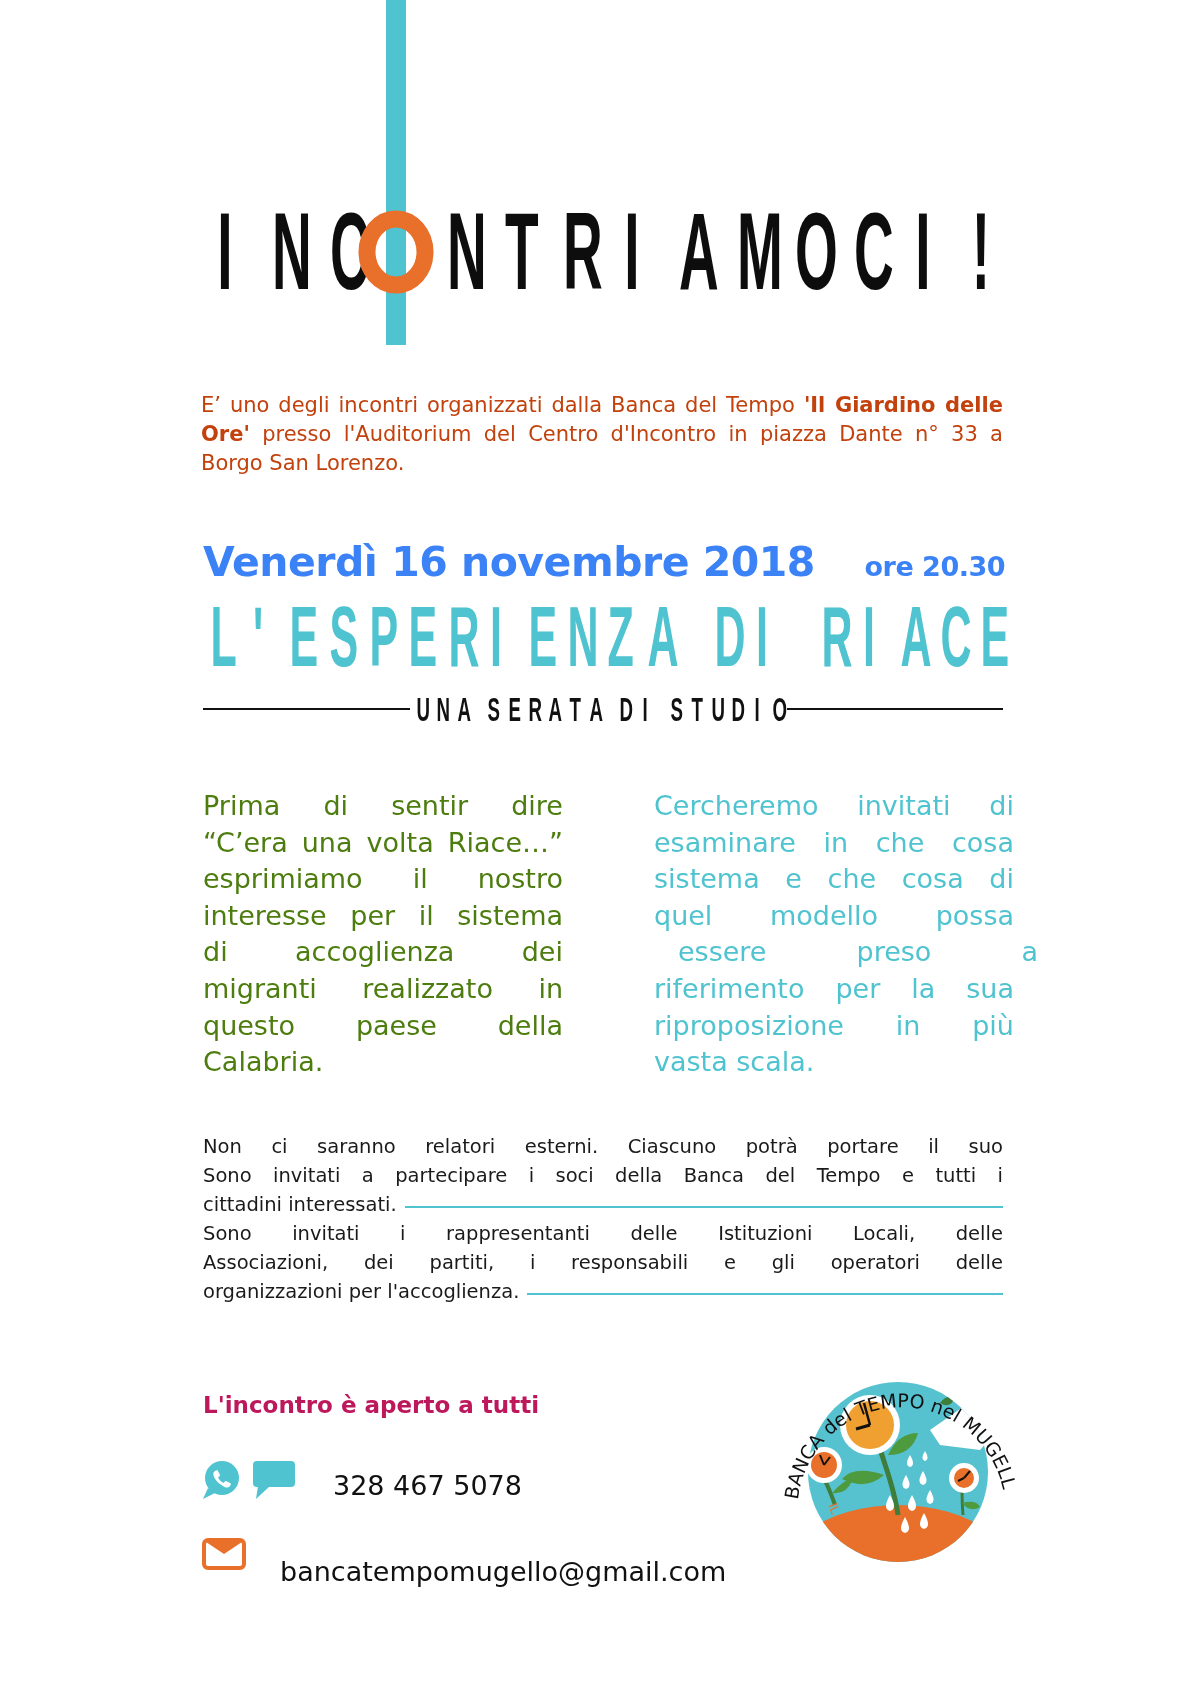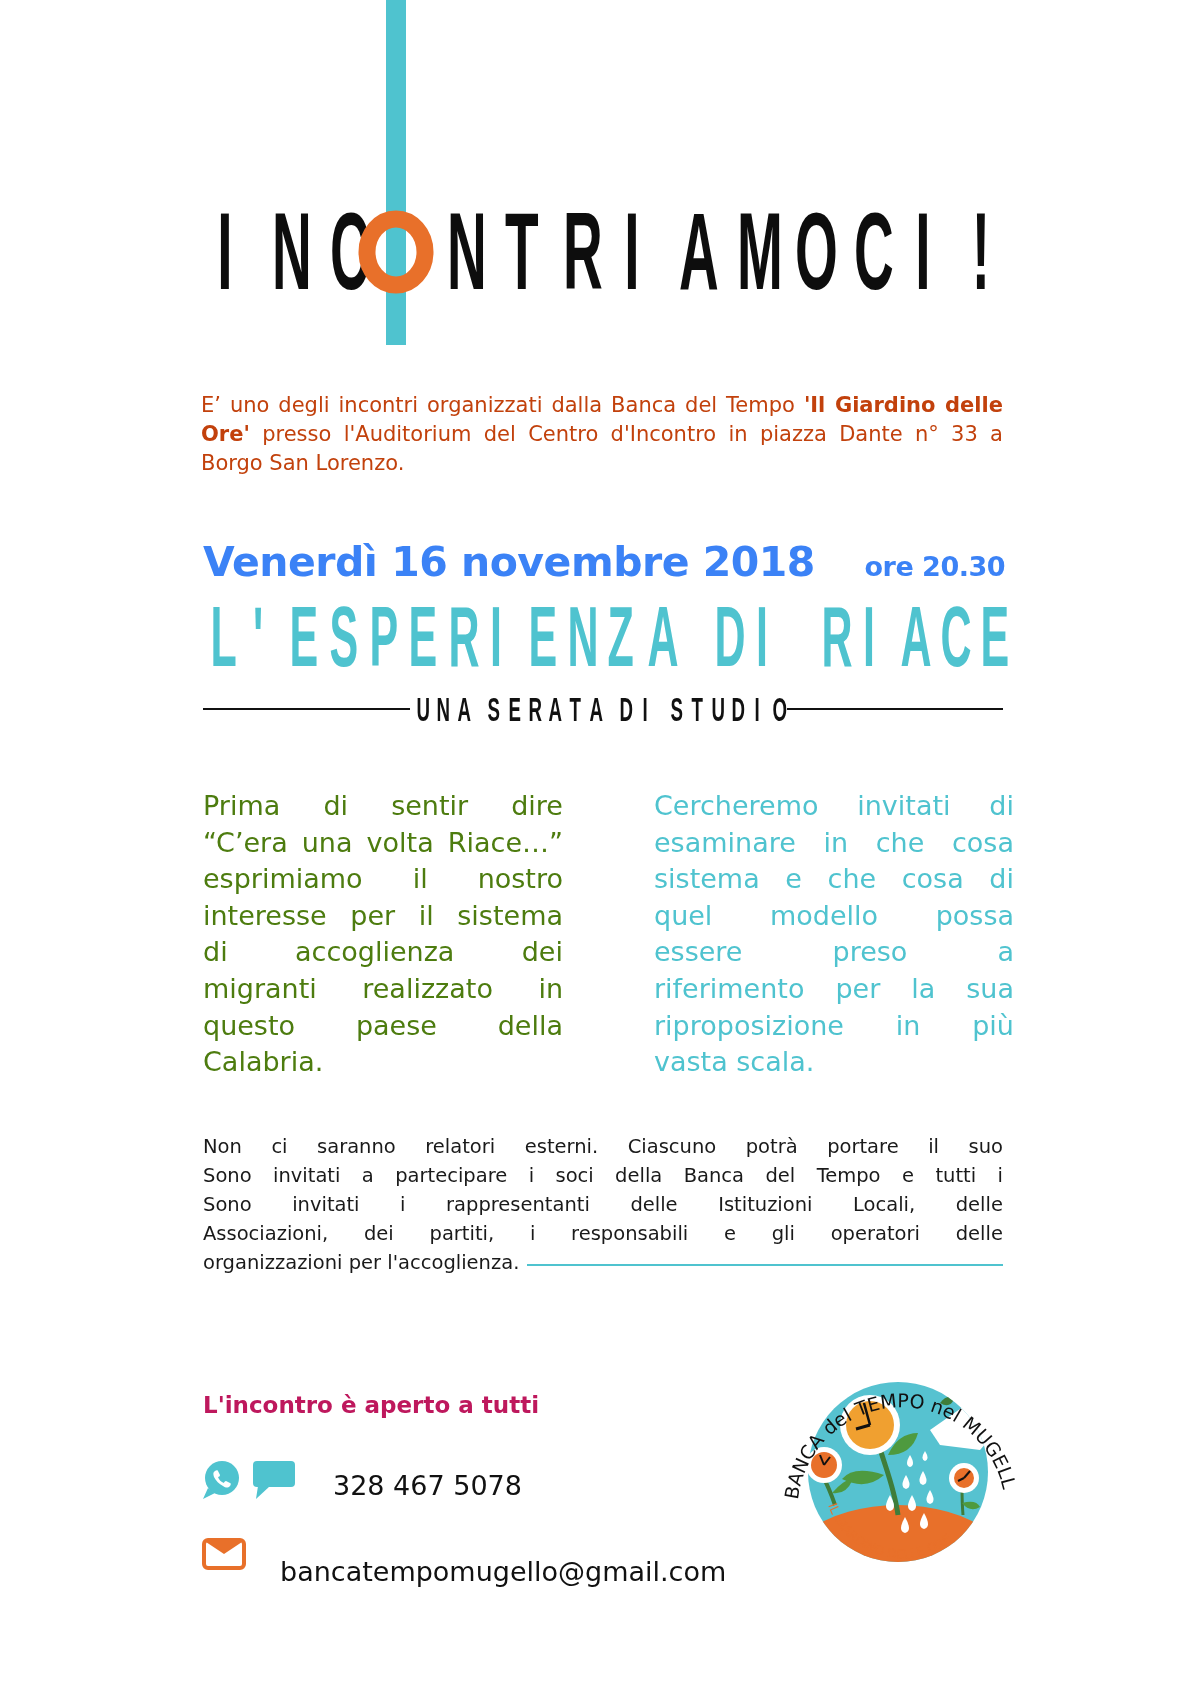--- a/index.html
+++ b/index.html
@@ -201,21 +201,21 @@
       <span>e</span>
       <span>che</span>
       <span>cosa</span>
       <span>di</span>
     </span>
   <span class="ln" style="display: flex; justify-content: space-between; width: 100%;">
       <span>quel</span>
       <span>modello</span>
       <span>possa</span>
     </span>
-  <span class="ln" style="display: flex; justify-content: space-between; width: 100%;">
+  <span class="ln" style="display: flex; justify-content: space-between; width: 100%; margin-left: 24px;">
       <span>essere</span>
       <span>preso</span>
       <span>a</span>
     </span>
   <span class="ln" style="display: flex; justify-content: space-between; width: 100%;">
       <span>riferimento</span>
       <span>per</span>
       <span>la</span>
       <span>sua</span>
     </span>
@@ -251,20 +251,24 @@
         <span>i</span>
         <span>soci</span>
         <span>della</span>
         <span>Banca</span>
         <span>del</span>
         <span>Tempo</span>
         <span>e</span>
         <span>tutti</span>
         <span>i</span>
       </span>
+    </div>
+  <div class="ln">
+      <span>cittadini interessati.</span>
+      <span class="rule"></span>
     </div>
   <div class="ln jst" style="display: flex;">
       <span class="jt" style="display: flex; justify-content: space-between; width: 100%;">
         <span>Sono</span>
         <span>invitati</span>
         <span>i</span>
         <span>rappresentanti</span>
         <span>delle</span>
         <span>Istituzioni</span>
         <span>Locali,</span>

